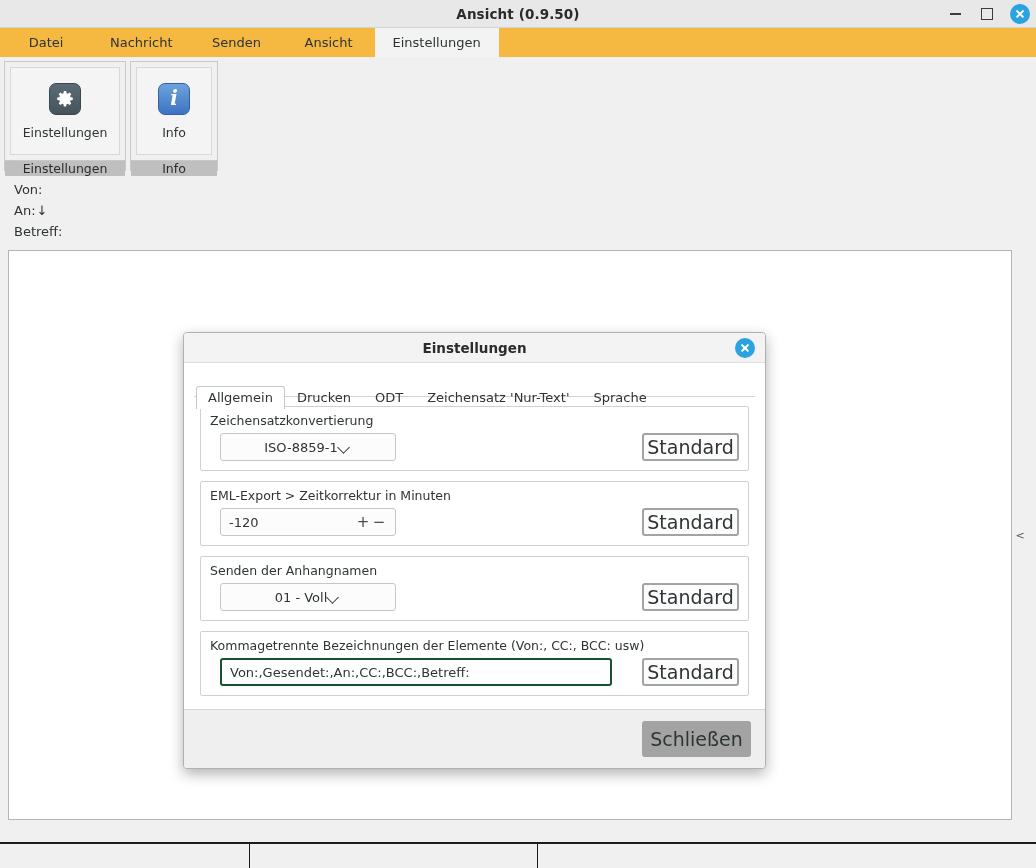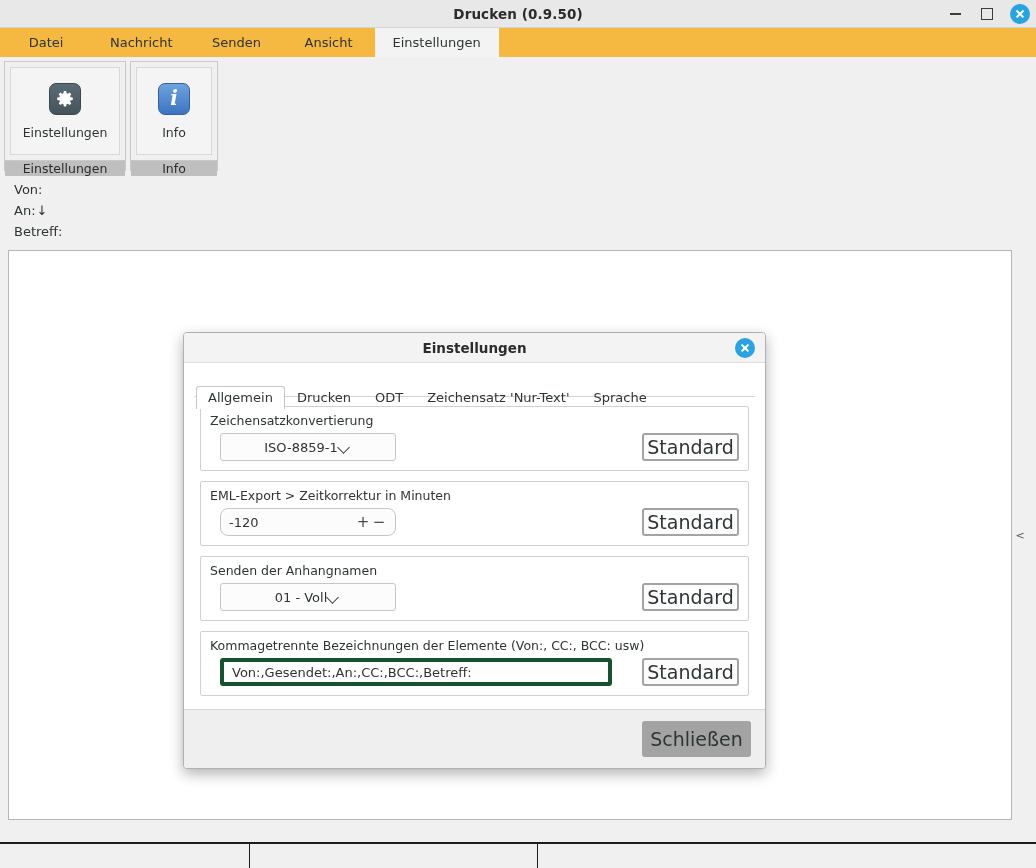--- a/index.html
+++ b/index.html
@@ -340,41 +340,41 @@
     width: 8px; height: 8px;
     border-right: 1.8px solid #3a3a3a;
     border-bottom: 1.8px solid #3a3a3a;
     transform: rotate(45deg);
   }
 
   .spin {
     width: 176px;
     height: 28px;
     border: 1px solid #c6c6c6;
-    border-radius: 8px;
+    border-radius: 3px;
     background: #fcfcfc;
     display: flex;
     align-items: center;
     padding: 0 8px;
     font-size: 13px;
   }
   .spin-value { flex: 1; }
   .spin-btn {
     width: 16px;
     text-align: center;
     font-size: 15px;
     color: #4a4a4a;
     cursor: default;
     line-height: 1;
   }
 
   .textfield {
     width: 392px;
     height: 28px;
-    border: 4px solid #14532d;
+    border: 2px solid #14532d;
     border-radius: 3px;
     background: #ffffff;
     display: flex;
     align-items: center;
     padding: 0 8px;
     font-size: 13px;
     color: #2e3436;
   }
 
   .btn {
@@ -400,21 +400,21 @@
     align-items: center;
     justify-content: flex-end;
     padding-right: 14px;
   }
   .btn-close-dlg { width: 109px; height: 36px; background: #a3a3a3; }
 </style>
 </head>
 <body>
 
 <div class="titlebar">
-  <div class="titlebar-title">Drucken (0.9.50)</div>
+  <div class="titlebar-title">Ansicht (0.9.50)</div>
   <div class="win-controls">
     <div class="win-btn win-min"></div>
     <div class="win-btn win-max"></div>
     <div class="close-circle"></div>
   </div>
 </div>
 
 <div class="menubar">
   <div class="menu-item">Datei</div>
   <div class="menu-item">Nachricht</div>

